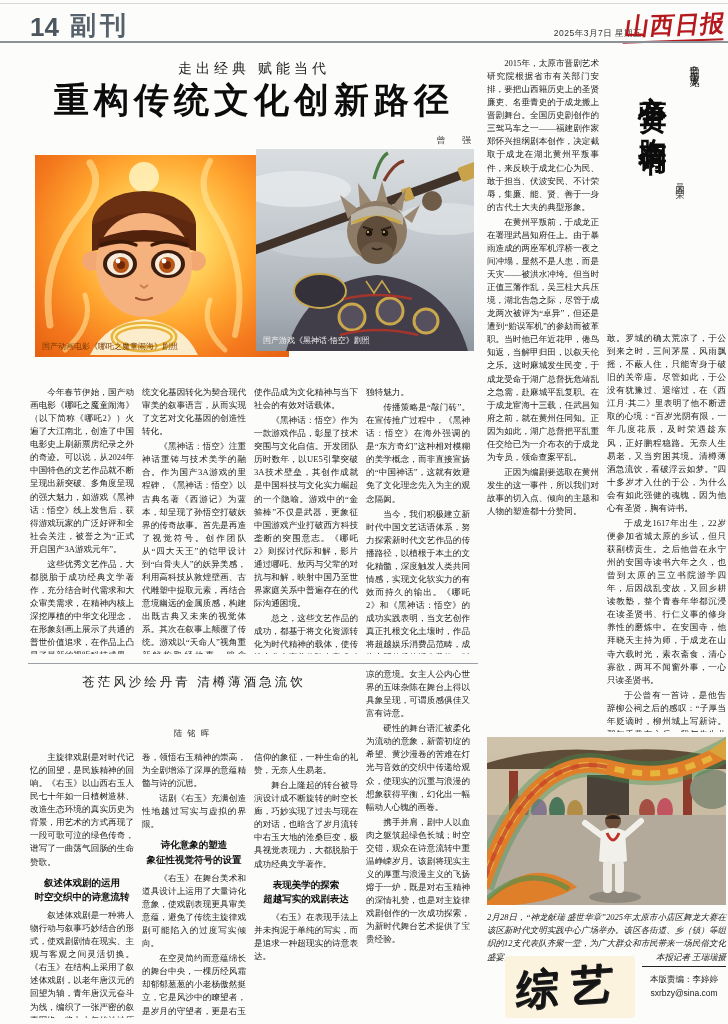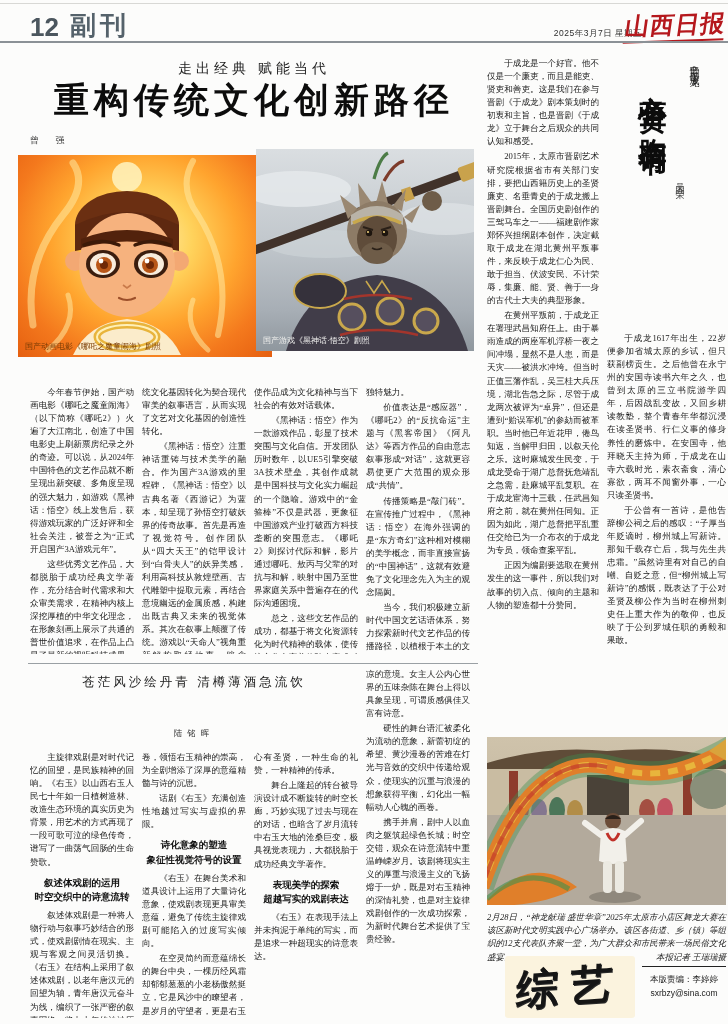--- a/index.html
+++ b/index.html
@@ -11,26 +11,26 @@
   .hdr-sec{position:absolute;left:70px;top:13px;font:bold 26px/1 "Liberation Serif",serif;color:#55626b;letter-spacing:4px}
   .hdr-date{position:absolute;right:86px;top:29px;font:8.5px/1 "Liberation Sans",sans-serif;color:#2e2e2e;letter-spacing:.5px}
   .masthead{position:absolute;right:3px;top:13px;font:bold 24px/1 "Liberation Serif",serif;color:#b5181d;
             transform:skewX(-10deg) rotate(-2deg);letter-spacing:1px;border-bottom:2px solid #b5181d;padding-bottom:3px}
   .hdr-rule{position:absolute;left:0;top:41px;width:728px;height:2px;background:#8b9196}
   
   .a1-kicker{position:absolute;left:30px;top:61px;width:448px;text-align:center;
              font:500 14px/1 "Liberation Sans",sans-serif;letter-spacing:4px;color:#1f1f1f}
   .a1-title{position:absolute;left:5px;top:81px;width:498px;text-align:center;
             font:bold 35px/1.15 "Liberation Serif",serif;letter-spacing:5px;color:#0c0c0c}
-  .a1-author{position:absolute;left:30px;top:136px;width:448px;text-align:left;
+  .a1-author{position:absolute;left:30px;top:136px;width:448px;text-align:right;
              font:9px/1 "Liberation Sans",sans-serif;letter-spacing:7px;color:#333}
   
   .photo{position:absolute;overflow:hidden}
   .photo-cap{position:absolute;left:7px;bottom:5px;font:8px/1.2 "Liberation Serif",serif;z-index:5}
-  #photo1{left:18px;top:155px;width:254px;height:202px;
+  #photo1{left:35px;top:155px;width:254px;height:202px;
           background:radial-gradient(ellipse at 50% 42%,#ffeeb0 0%,#ffd35c 26%,#ffa42e 52%,#f4791d 76%,#e55f10 100%)}
   #photo1 .photo-cap{color:#7a3c05}
   #photo2{left:256px;top:149px;width:218px;height:202px;
           background:linear-gradient(180deg,#dadee1 0%,#c2c8cd 45%,#a7aeb5 80%,#8f979e 100%)}
   #photo2 .photo-cap{color:#f0f0ee}
   .photo svg{position:absolute;left:0;top:0}
   
   .col{position:absolute;overflow:hidden;font:8.6px/1.52 "Liberation Serif",serif;text-align:justify;color:#1c1c1c}
   .col p{margin:0 0 2px;text-indent:2em}
   .col p.noind{text-indent:0}
@@ -73,21 +73,21 @@
   .ed-block{position:absolute;left:642px;top:966px;width:84px;text-align:center;
             font:8.5px/1.7 "Liberation Sans",sans-serif;color:#222}
   .ed-line{width:84px;height:1px;background:#222;margin:0 auto 5px}
 </style>
 </head>
 <body>
 
 <div id="page">
   <div class="topline"></div>
 
-  <div class="hdr-num">12</div>
+  <div class="hdr-num">14</div>
   <div class="hdr-sec">副刊</div>
   <div class="hdr-date">2025年3月7日 星期五</div>
   <div class="masthead">山西日报</div>
   <div class="hdr-rule"></div>
 
   <div class="a1-kicker">走出经典 赋能当代</div>
   <div class="a1-title">重构传统文化创新路径</div>
   <div class="a1-author">曾 强</div>
 
   <div class="photo" id="photo1">
@@ -179,21 +179,20 @@
 
   </div>
   <div class="col a1col" id="a1c3">
     <p class="noind">使作品成为文化精神与当下社会的有效对话载体。</p>
     <p>《黑神话：悟空》作为一款游戏作品，彰显了技术突围与文化自信。开发团队历时数年，以UE5引擎突破3A技术壁垒，其创作成就是中国科技与文化实力崛起的一个隐喻。游戏中的“金箍棒”不仅是武器，更象征中国游戏产业打破西方科技垄断的突围意志。《哪吒2》则探讨代际和解，影片通过哪吒、敖丙与父辈的对抗与和解，映射中国乃至世界家庭关系中普遍存在的代际沟通困境。</p>
     <p>总之，这些文艺作品的成功，都基于将文化资源转化为时代精神的载体，使传统文化在审美体验中完成对现实问题的文化回应。</p>
 
   </div>
   <div class="col a1col" id="a1c4">
     <p class="noind">独特魅力。</p>
-    <p>价值表达是“感应器”，《哪吒2》的“反抗命运”主题与《黑客帝国》《阿凡达》等西方作品的自由意志叙事形成“对话”，这就更容易使更广大范围的观众形成“共情”。</p>
     <p>传播策略是“敲门砖”。在宣传推广过程中，《黑神话：悟空》在海外强调的是“东方奇幻”这种相对模糊的美学概念，而非直接宣扬的“中国神话”，这就有效避免了文化理念先入为主的观念隔阂。</p>
     <p>当今，我们积极建立新时代中国文艺话语体系，努力探索新时代文艺作品的传播路径，以植根于本土的文化精髓，深度触发人类共同情感，实现文化软实力的有效而持久的输出。《哪吒2》和《黑神话：悟空》的成功实践表明，当文艺创作真正扎根文化土壤时，作品将超越娱乐消费品范畴，成为文明传承的活态载体、时代精神的镜像与社会变革的推手。</p>
 
   </div>
 
   <div class="divider"></div>
   <div class="a2-kicker">苍茫风沙绘丹青 清樽薄酒急流饮</div>
   <div class="a2-author">陆铭晖</div>
 
   <div class="col a2col" id="a2c1">
@@ -208,46 +207,46 @@
     <p class="noind">卷，领悟右玉精神的崇高，为全剧增添了深厚的意蕴精髓与诗的沉思。</p>
     <p>话剧《右玉》充满创造性地越过写实与虚拟的界限。</p>
     <div class="sub">
       <div>诗化意象的塑造</div>
       <div>象征性视觉符号的设置</div>
     </div>
     <p>《右玉》在舞台美术和道具设计上运用了大量诗化意象，使戏剧表现更具审美意蕴，避免了传统主旋律戏剧可能陷入的过度写实倾向。</p>
     <p>在空灵简约而意蕴绵长的舞台中央，一棵历经风霜却郁郁葱葱的小老杨傲然挺立，它是风沙中的瞭望者，是岁月的守望者，更是右玉人民崇高精神的缩影。最初，小老杨在风沙肆虐中一度濒临枯槁凋敝，寓示着右玉恶劣的环境。伴随着几代右玉人民不畏艰险、前赴后继地治理风沙，边陲之地绿意千枝展现、枝繁叶茂，见证了右玉的改天换地。小老杨以其顽强而坚韧的决心，成为一种</p>
   </div>
   <div class="col a2col" id="a2c3">
-    <p class="noind">心有圣贤，一种生命的礼赞，一种精神的传承。</p>
+    <p class="noind">信仰的象征，一种生命的礼赞，无奈人生易老。</p>
     <p>舞台上隆起的转台被导演设计成不断旋转的时空长廊，巧妙实现了过去与现在的对话，也暗含了岁月流转中右玉大地的沧桑巨变，极具视觉表现力，大都脱胎于成功经典文学著作。</p>
     <div class="sub">
       <div>表现美学的探索</div>
       <div>超越写实的戏剧表达</div>
     </div>
     <p>《右玉》在表现手法上并未拘泥于单纯的写实，而是追求一种超现实的诗意表达。</p>
   </div>
   <div class="col" id="a2c4">
     <p class="noind">凉的意境。女主人公内心世界的五味杂陈在舞台上得以具象呈现，可谓质感俱佳又富有诗意。</p>
     <p>硬性的舞台语汇被柔化为流动的意象，新蕾初绽的希望、黄沙漫卷的苦难在灯光与音效的交织中传递给观众，使现实的沉重与浪漫的想象获得平衡，幻化出一幅幅动人心魄的画卷。</p>
     <p>携手并肩，剧中人以血肉之躯筑起绿色长城；时空交错，观众在诗意流转中重温峥嵘岁月。该剧将现实主义的厚重与浪漫主义的飞扬熔于一炉，既是对右玉精神的深情礼赞，也是对主旋律戏剧创作的一次成功探索，为新时代舞台艺术提供了宝贵经验。</p>
   </div>
 
   <div class="col" id="a3colA">
-    <p>于成龙是一个好官。他不仅是一个廉吏，而且是能吏、贤吏和善吏。这是我们在参与晋剧《于成龙》剧本策划时的初衷和主旨，也是晋剧《于成龙》立于舞台之后观众的共同认知和感受。</p>
     <p>2015年，太原市晋剧艺术研究院根据省市有关部门安排，要把山西籍历史上的圣贤廉吏、名垂青史的于成龙搬上晋剧舞台。全国历史剧创作的三驾马车之一——福建剧作家郑怀兴担纲剧本创作，决定截取于成龙在湖北黄州平叛事件，来反映于成龙仁心为民、敢于担当、伏波安民、不计荣辱，集廉、能、贤、善于一身的古代士大夫的典型形象。</p>
     <p>在黄州平叛前，于成龙正在署理武昌知府任上。由于暴雨造成的两座军机浮桥一夜之间冲塌，显然不是人患，而是天灾——被洪水冲垮。但当时正值三藩作乱，吴三桂大兵压境，湖北告急之际，尽管于成龙两次被评为“卓异”，但还是遭到“贻误军机”的参劾而被革职。当时他已年近花甲，倦鸟知返，当解甲归田，以叙天伦之乐。这时麻城发生民变，于成龙受命于湖广总督抚危靖乱之急需，赴麻城平乱复职。在于成龙宦海十三载，任武昌知府之前，就在黄州任同知。正因为如此，湖广总督把平乱重任交给已为一介布衣的于成龙为专员，领命查案平乱。</p>
     <p>正因为编剧要选取在黄州发生的这一事件，所以我们对故事的切入点、倾向的主题和人物的塑造都十分赞同。</p>
   </div>
   <div class="a3-titleblock">
     <div class="a3-label">晋剧《于成龙》：</div>
     <div class="a3-title">心有圣贤　胸有诗书</div>
     <div class="a3-author">吴国荣</div>
   </div>
   <div class="col" id="a3colB">
+    <p class="noind">敢。罗城的确太荒凉了，于公到来之时，三间茅屋，风雨飘摇，不蔽人住，只能寄身于破旧的关帝庙。尽管如此，于公没有犹豫过、退缩过，在《西江月·其二》里表明了他不断进取的心境：“百岁光阴有限，一年几度花辰，及时荣遇趁东风，正好鹏程稳路。无奈人生易老，又当穷困其境。清樽薄酒急流饮，看破浮云如梦。”四十多岁才入仕的于公，为什么会有如此强健的魂魄，因为他心有圣贤，胸有诗书。</p>
     <p>于成龙1617年出生，22岁便参加省城太原的乡试，但只获副榜贡生。之后他曾在永宁州的安国寺读书六年之久，也曾到太原的三立书院游学四年，后因战乱变故，又回乡耕读教塾，整个青春年华都沉浸在读圣贤书、行仁义事的修身养性的磨炼中。在安国寺，他拜晓天主持为师，于成龙在山寺六载时光，素衣斋食，清心寡欲，两耳不闻窗外事，一心只读圣贤书。</p>
     <p>于公曾有一首诗，是他告辞柳公祠之后的感叹：“子厚当年贬谪时，柳州城上写新诗。那知千载存亡后，我与先生共忠霜。”虽然诗里有对自己的自嘲、自贬之意，但“柳州城上写新诗”的感慨，既表达了于公对圣贤及柳公作为当时在柳州刺史任上重大作为的敬仰，也反映了于公到罗城任职的勇毅和果敢。</p>
 
   </div>
 
   <div class="photo" id="newsphoto">
     <svg width="239" height="168" viewBox="0 0 239 168">
       <path d="M0,26 Q60,8 120,14 Q185,8 239,22 L239,34 Q120,22 0,38 Z" fill="#5f4c38"></path>
       <rect x="0" y="32" width="239" height="46" fill="#c9bca2"></rect>
       <rect x="22" y="34" width="9" height="44" fill="#8e3b2c"></rect>

